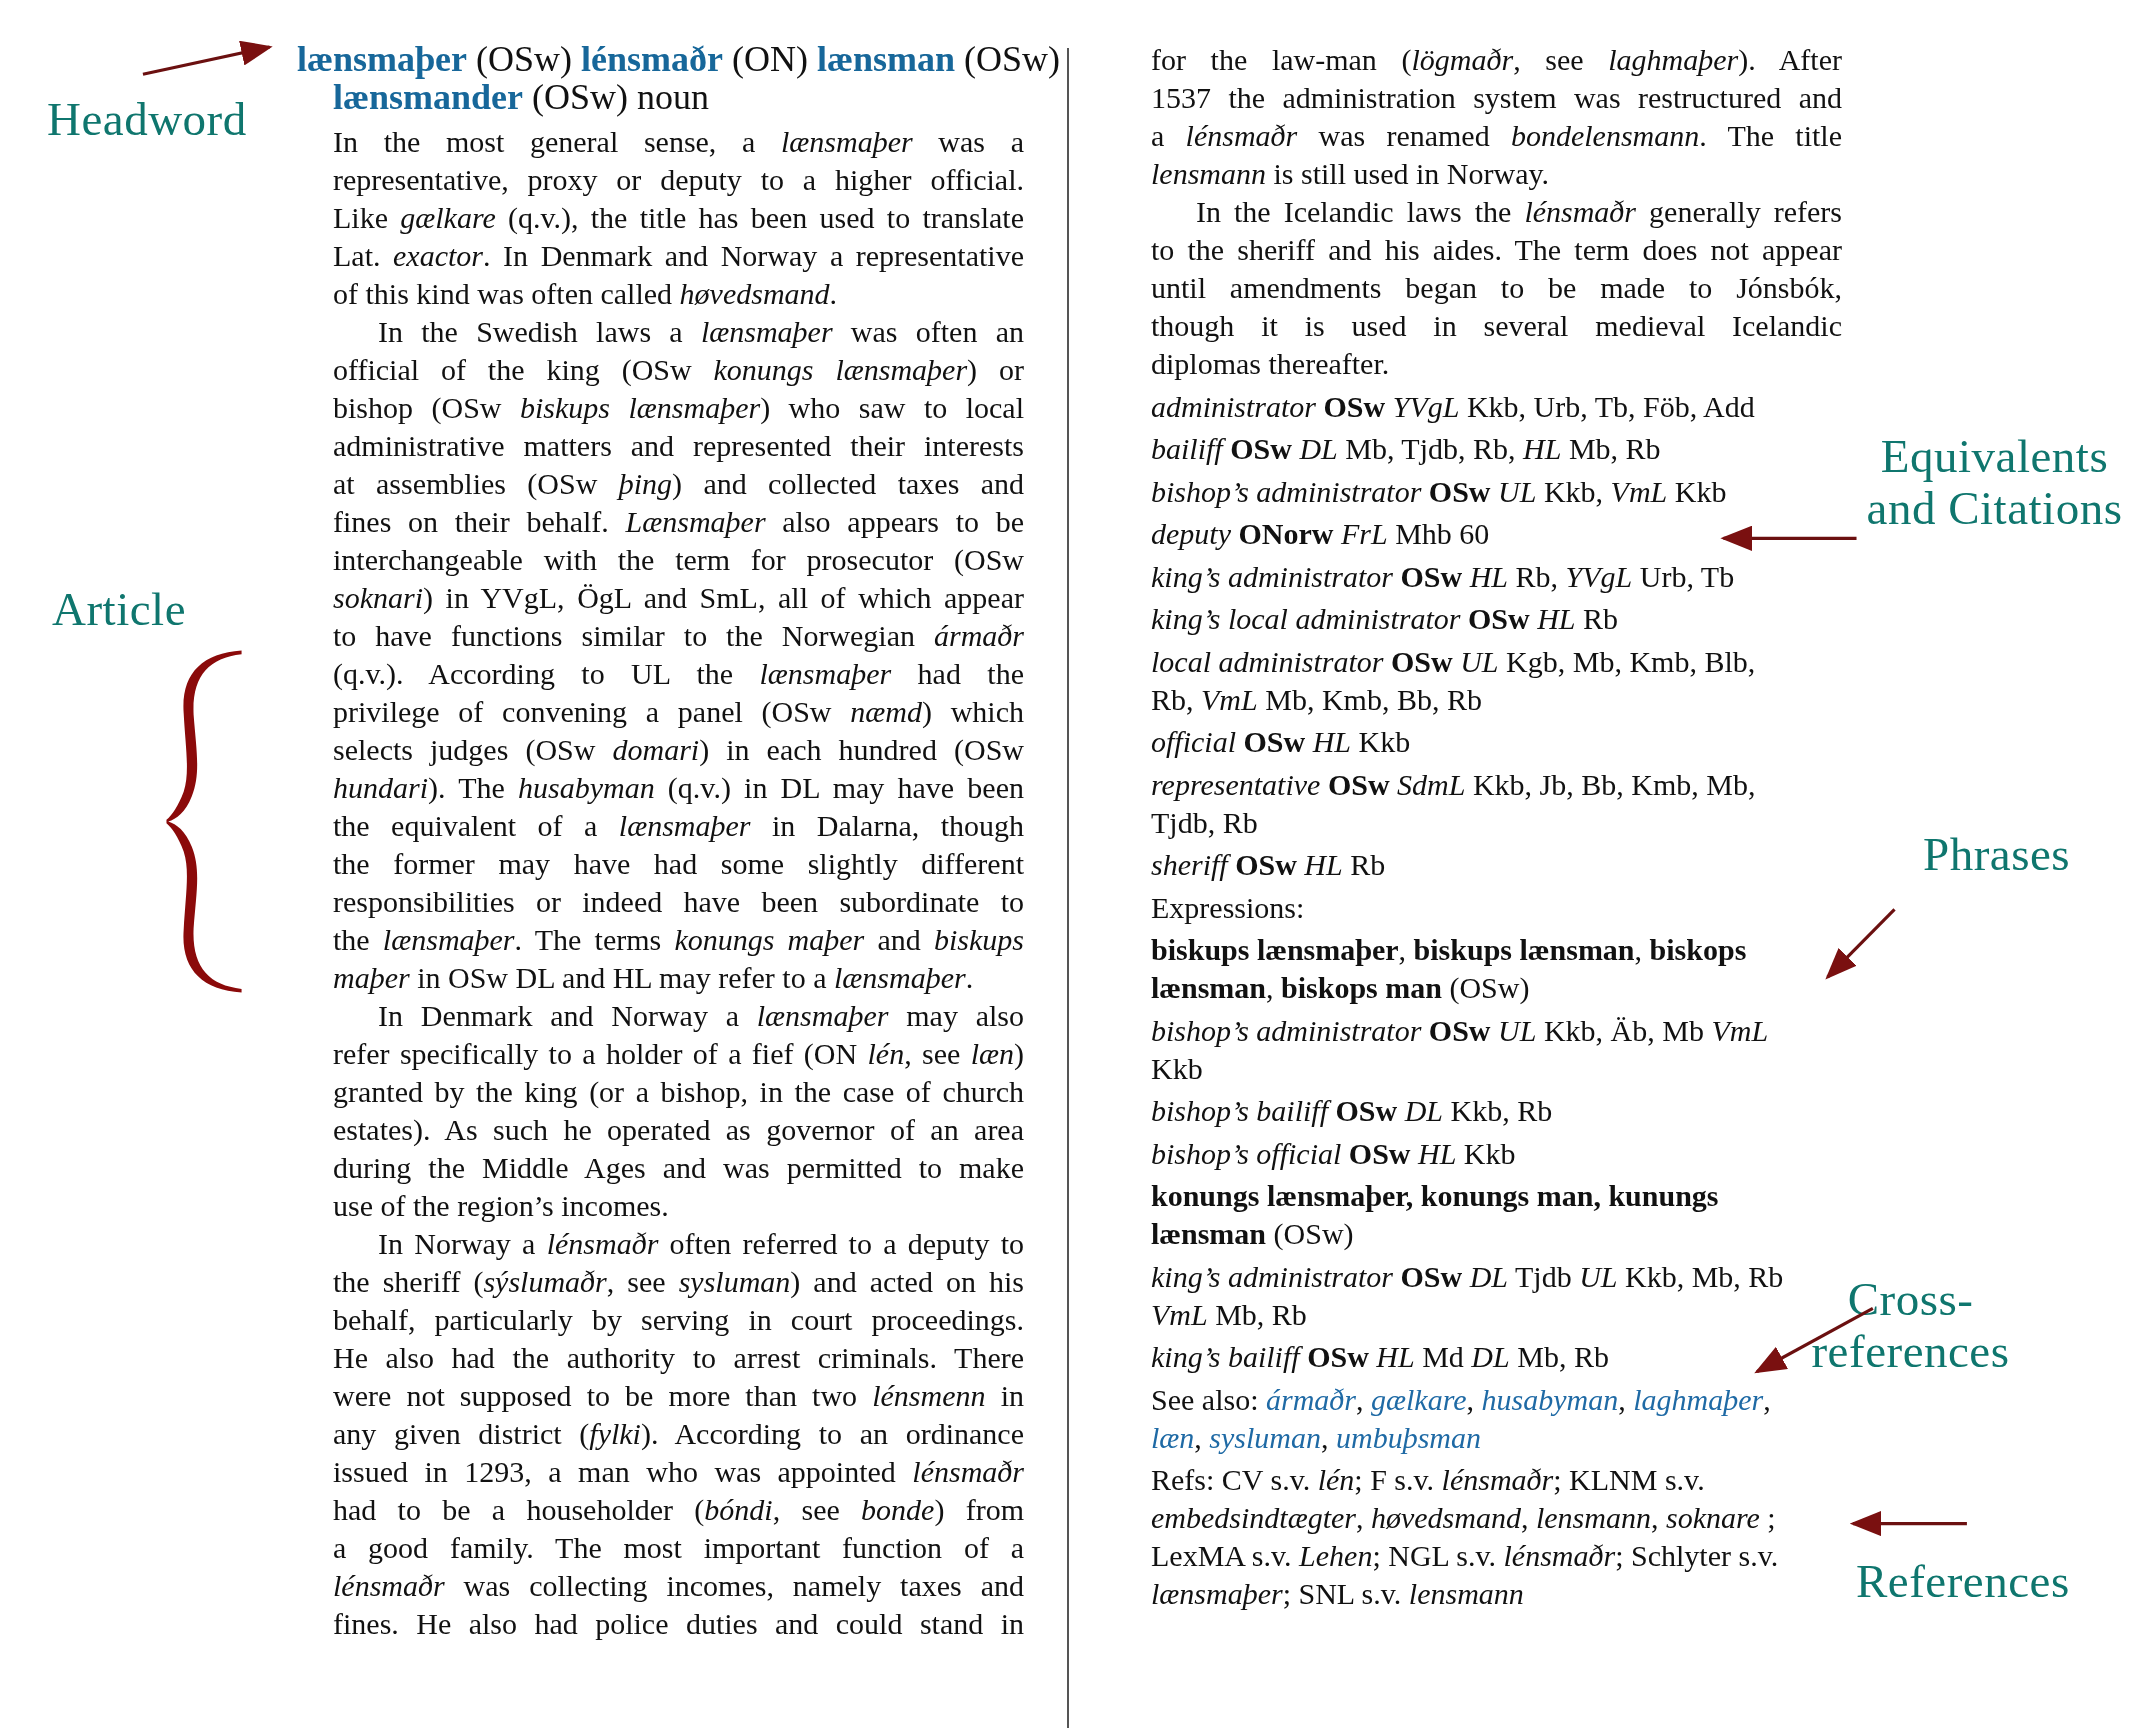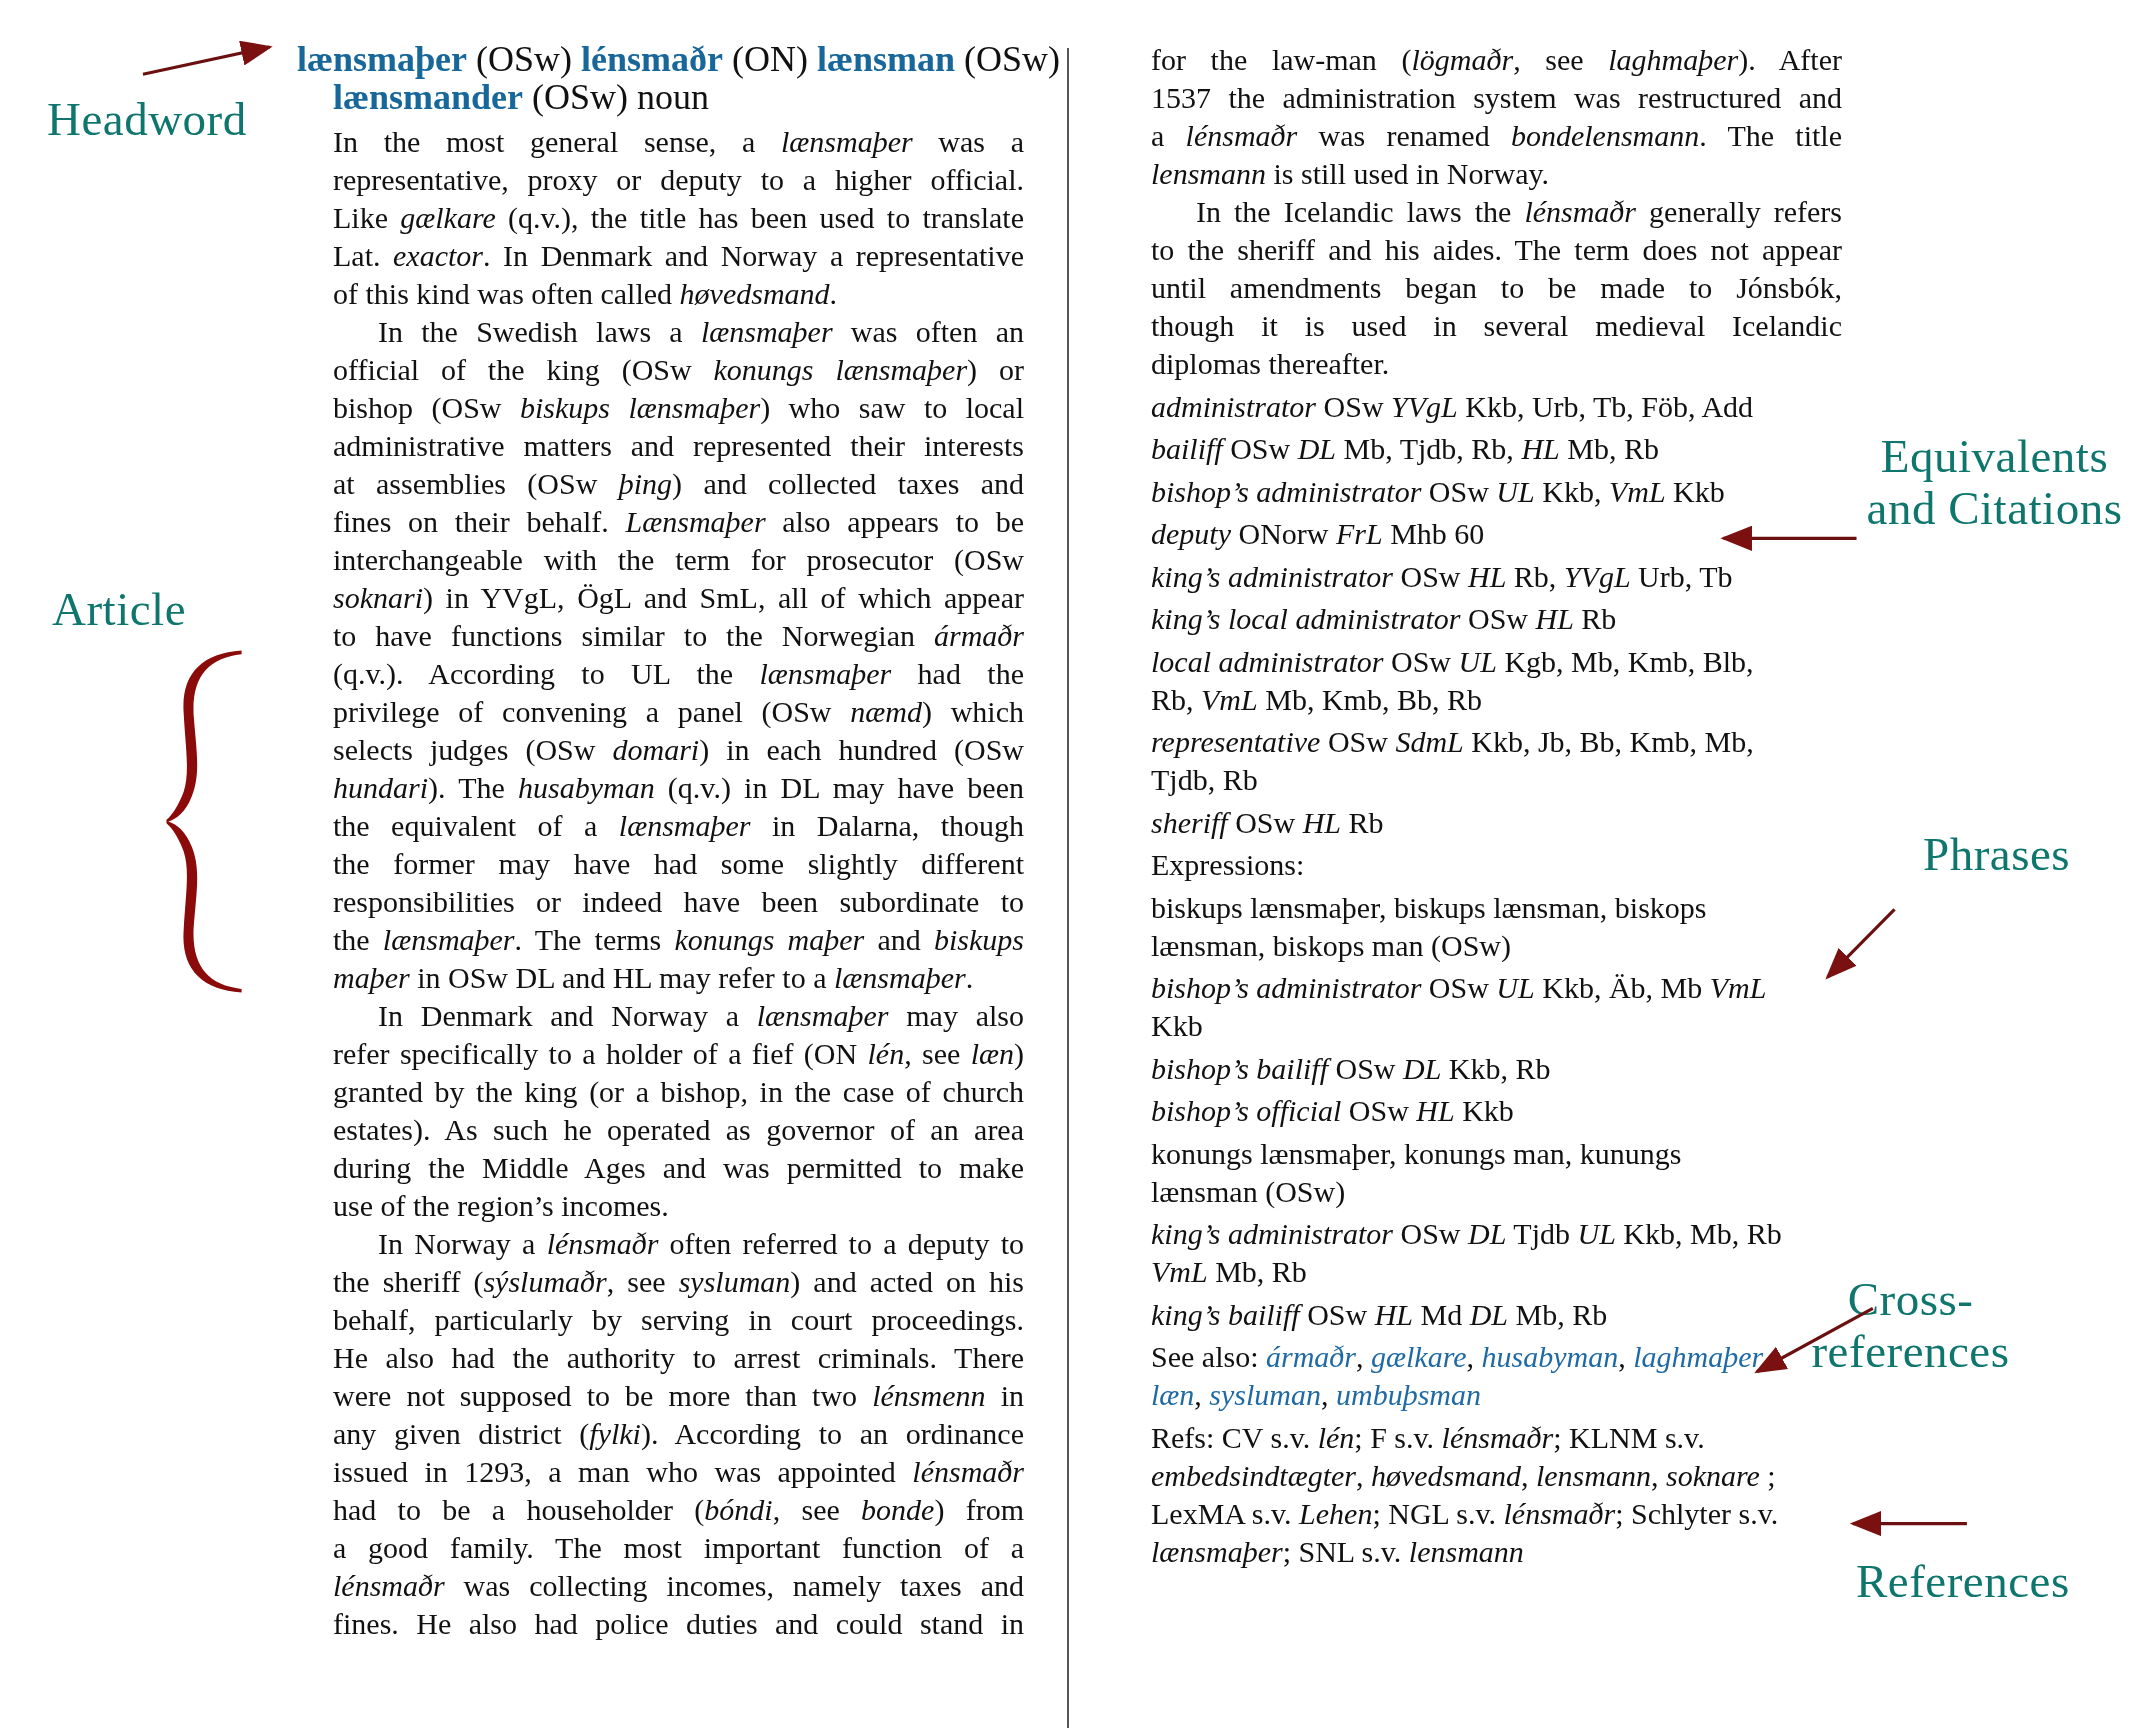--- a/index.html
+++ b/index.html
@@ -7,21 +7,21 @@
   .col { position:absolute; font-size:30px; }
   .col-left { left:333px; top:0; width:691px; }
   .col-right { left:1151px; top:0; width:691px; }
   .hw-block { position:absolute; left:297px; top:40px; width:742px; font-size:36px; line-height:38px; }
   .hw { color:#17679a; font-weight:bold; }
   .hw-line2 { padding-left:36px; }
   .ln { display:block; height:38px; line-height:38px; white-space:nowrap; text-align:justify; text-align-last:justify; }
   .ln.last { text-align-last:left; }
   .ln.ind { padding-left:45px; }
   i, .it { font-style:italic; }
-  b { font-weight:normal; }
+  b { font-weight:bold; }
   .xref { color:#1f6aa5; font-style:italic; }
   .divider { position:absolute; left:1067px; top:48px; width:1.8px; height:1681px; background:#555; }
   .label { position:absolute; font-family:"Liberation Serif", serif; font-size:47px; color:#0f766e; line-height:1.1; letter-spacing:0.5px; }
   .label.c { text-align:center; }
   svg.overlay { position:absolute; left:0; top:0; width:2137px; height:1729px; pointer-events:none; }
   .entry { margin-top:4.5px; }
 </style>
 </head>
 <body>
 
@@ -115,20 +115,23 @@
         <div class="ln last"><i>king’s administrator</i> <b>OSw</b> <i>HL</i> Rb, <i>YVgL</i> Urb, Tb</div>
       </div>
       <div class="entry">
         <div class="ln last"><i>king’s local administrator</i> <b>OSw</b> <i>HL</i> Rb</div>
       </div>
       <div class="entry">
         <div class="ln last"><i>local administrator</i> <b>OSw</b> <i>UL</i> Kgb, Mb, Kmb, Blb,</div>
         <div class="ln last">Rb, <i>VmL</i> Mb, Kmb, Bb, Rb</div>
       </div>
       <div class="entry">
+        <div class="ln last"><i>official</i> <b>OSw</b> <i>HL</i> Kkb</div>
+      </div>
+      <div class="entry">
         <div class="ln last"><i>representative</i> <b>OSw</b> <i>SdmL</i> Kkb, Jb, Bb, Kmb, Mb,</div>
         <div class="ln last">Tjdb, Rb</div>
       </div>
       <div class="entry">
         <div class="ln last"><i>sheriff</i> <b>OSw</b> <i>HL</i> Rb</div>
       </div>
     </div>
   <div class="ln last entry">Expressions:</div>
   <div id="expressions">
       <div class="entry">

